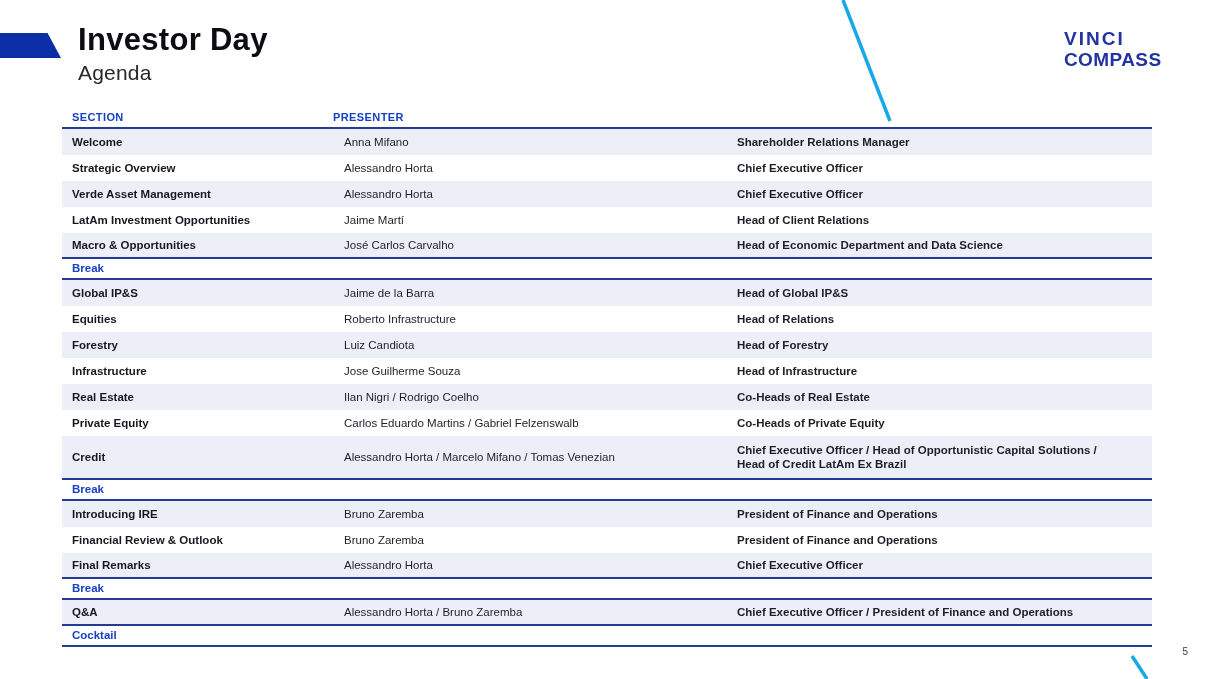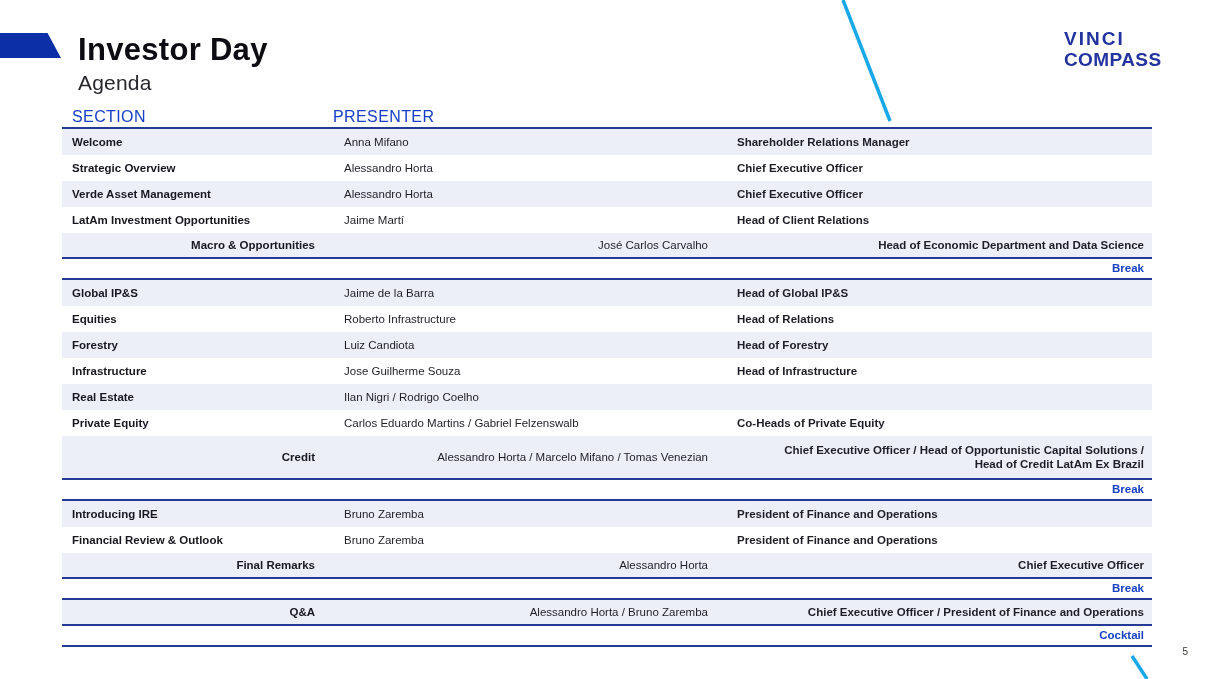--- a/index.html
+++ b/index.html
@@ -20,21 +20,21 @@
     background:#ffffff;
     font-family:"Liberation Sans", sans-serif;
     overflow:hidden;
     margin:0 auto;
   }
   .accent-bar{
     position:absolute;left:0;top:33px;width:61px;height:25px;
     background:var(--bar-blue);
     clip-path:polygon(0 0,78% 0,100% 100%,0 100%);
   }
-  .title-block{position:absolute;left:78px;top:32px;}
+  .title-block{position:absolute;left:78px;top:22px;}
   .slide-title{
     font-size:31px;font-weight:800;color:#0c0c12;letter-spacing:.3px;
     line-height:1.15;
   }
   .slide-subtitle{
     font-size:21px;font-weight:400;color:#27272d;margin-top:3px;letter-spacing:.2px;
   }
   .logo{
     position:absolute;left:1064px;top:29px;color:var(--logo-blue);
     font-weight:bold;line-height:1.1;
@@ -43,29 +43,29 @@
   .logo .l2{font-size:19px;letter-spacing:.4px;}
   .deco-lines{position:absolute;left:0;top:0;width:1207px;height:679px;pointer-events:none;}
   .agenda-table{
     position:absolute;left:62px;top:107px;width:1090px;
     font-size:11.5px;color:var(--body-ink);
   }
   .thead{
     display:grid;grid-template-columns:261px 382px 1fr;
     height:22px;align-items:center;
     border-bottom:2px solid var(--navy);
-    color:var(--blue-text);font-weight:normal;font-size:16px;letter-spacing:.4px;
+    color:var(--blue-text);font-weight:bold;font-size:11px;letter-spacing:.4px;
   }
   .thead > div{padding-left:10px;}
   .row{
     display:grid;grid-template-columns:261px 382px 1fr;
     min-height:26px;align-items:center;gap:11px;
   }
   .row.shaded{background:var(--shade);}
-  .row.line-after{border-bottom:2px solid var(--navy);text-align:right;}
+  .row.line-after{border-bottom:2px solid var(--navy);}
   .row.break-row{min-height:21px;}
   .row.tall{min-height:44px;}
   .cell{padding:2px 8px 2px 10px;line-height:1.25;}
   .cell.section{font-weight:bold;color:var(--ink);}
   .cell.break-label{
     grid-column:1 / -1;font-weight:bold;color:var(--blue-text);
   }
   .cell.role{white-space:pre-line;font-weight:bold;}
   .page-number{
     position:absolute;right:19px;bottom:22px;
@@ -145,20 +145,21 @@
           <div class="cell role">Head of Forestry</div>
         </div>
         <div class="row">
           <div class="cell section">Infrastructure</div>
           <div class="cell presenter">Jose Guilherme Souza</div>
           <div class="cell role">Head of Infrastructure</div>
         </div>
         <div class="row shaded">
           <div class="cell section">Real Estate</div>
           <div class="cell presenter">Ilan Nigri / Rodrigo Coelho</div>
+          <div class="cell role">Co-Heads of Real Estate</div>
         </div>
         <div class="row">
           <div class="cell section">Private Equity</div>
           <div class="cell presenter">Carlos Eduardo Martins / Gabriel Felzenswalb</div>
           <div class="cell role">Co-Heads of Private Equity</div>
         </div>
         <div class="row shaded line-after tall">
           <div class="cell section">Credit</div>
           <div class="cell presenter">Alessandro Horta / Marcelo Mifano / Tomas Venezian</div>
           <div class="cell role">Chief Executive Officer / Head of Opportunistic Capital Solutions /

